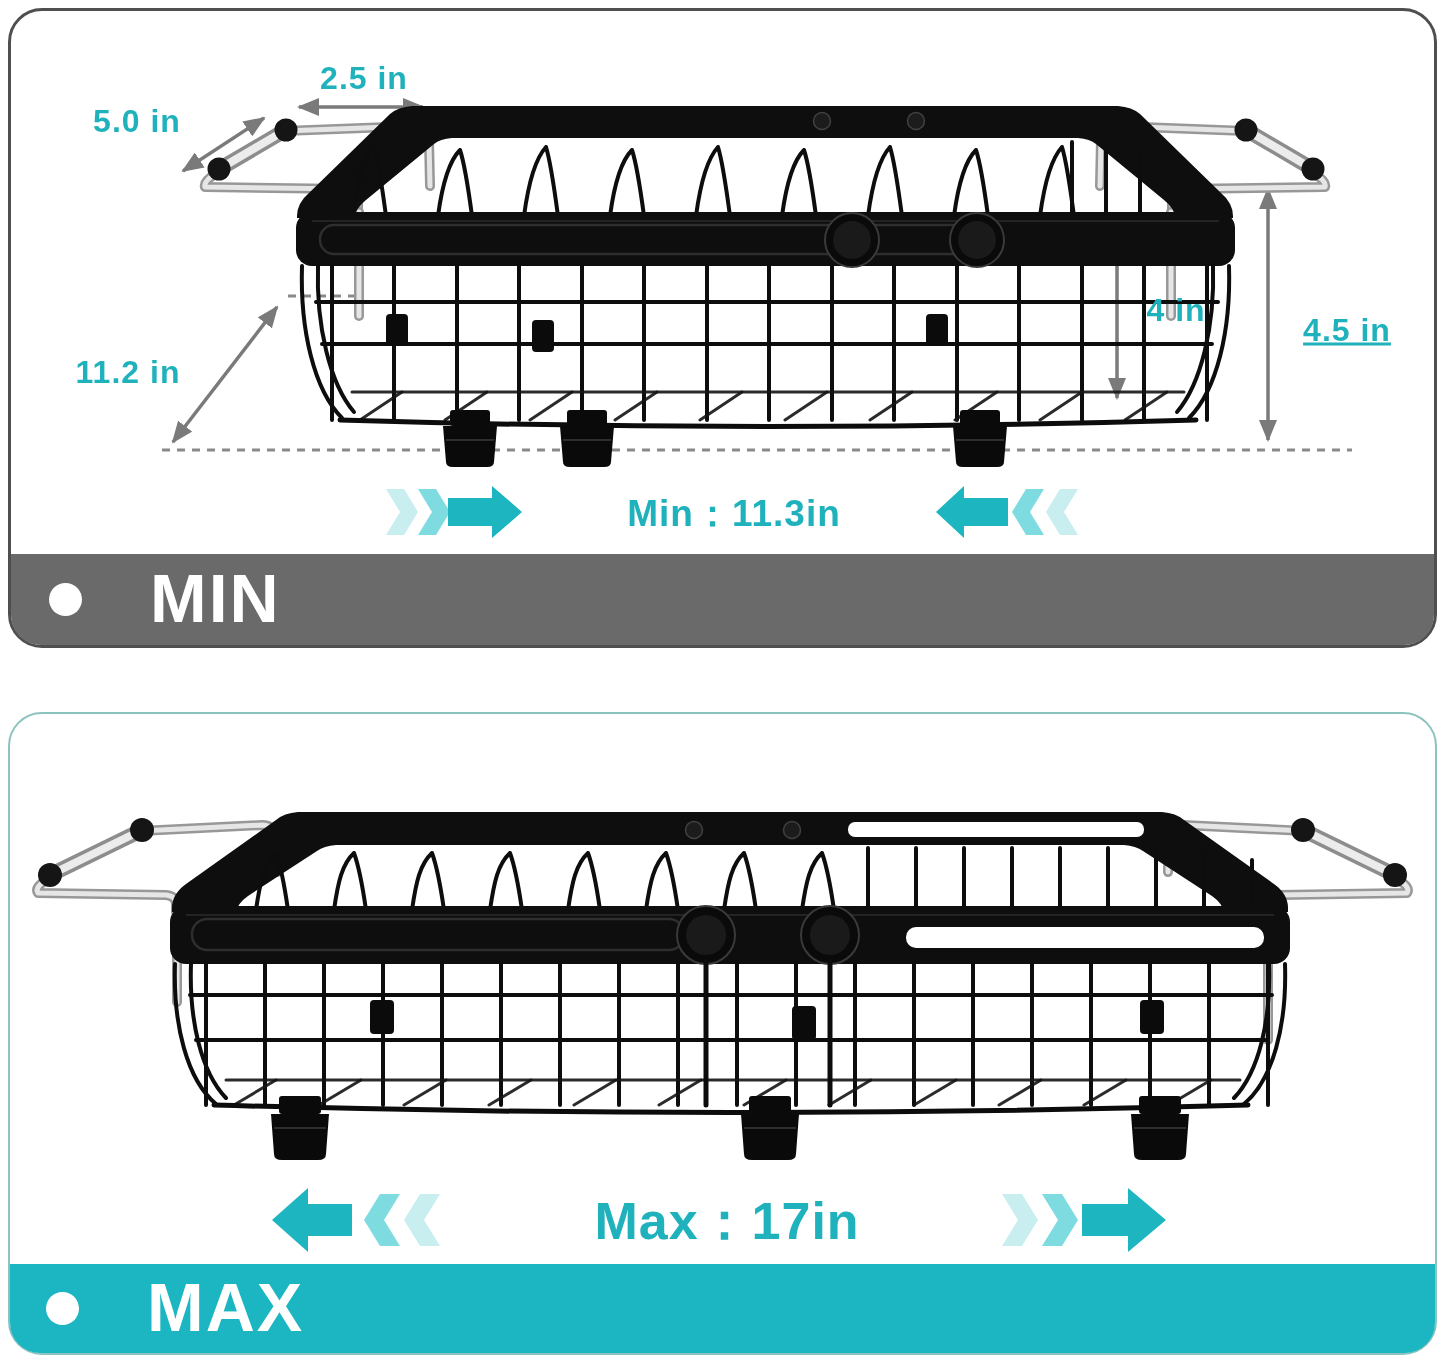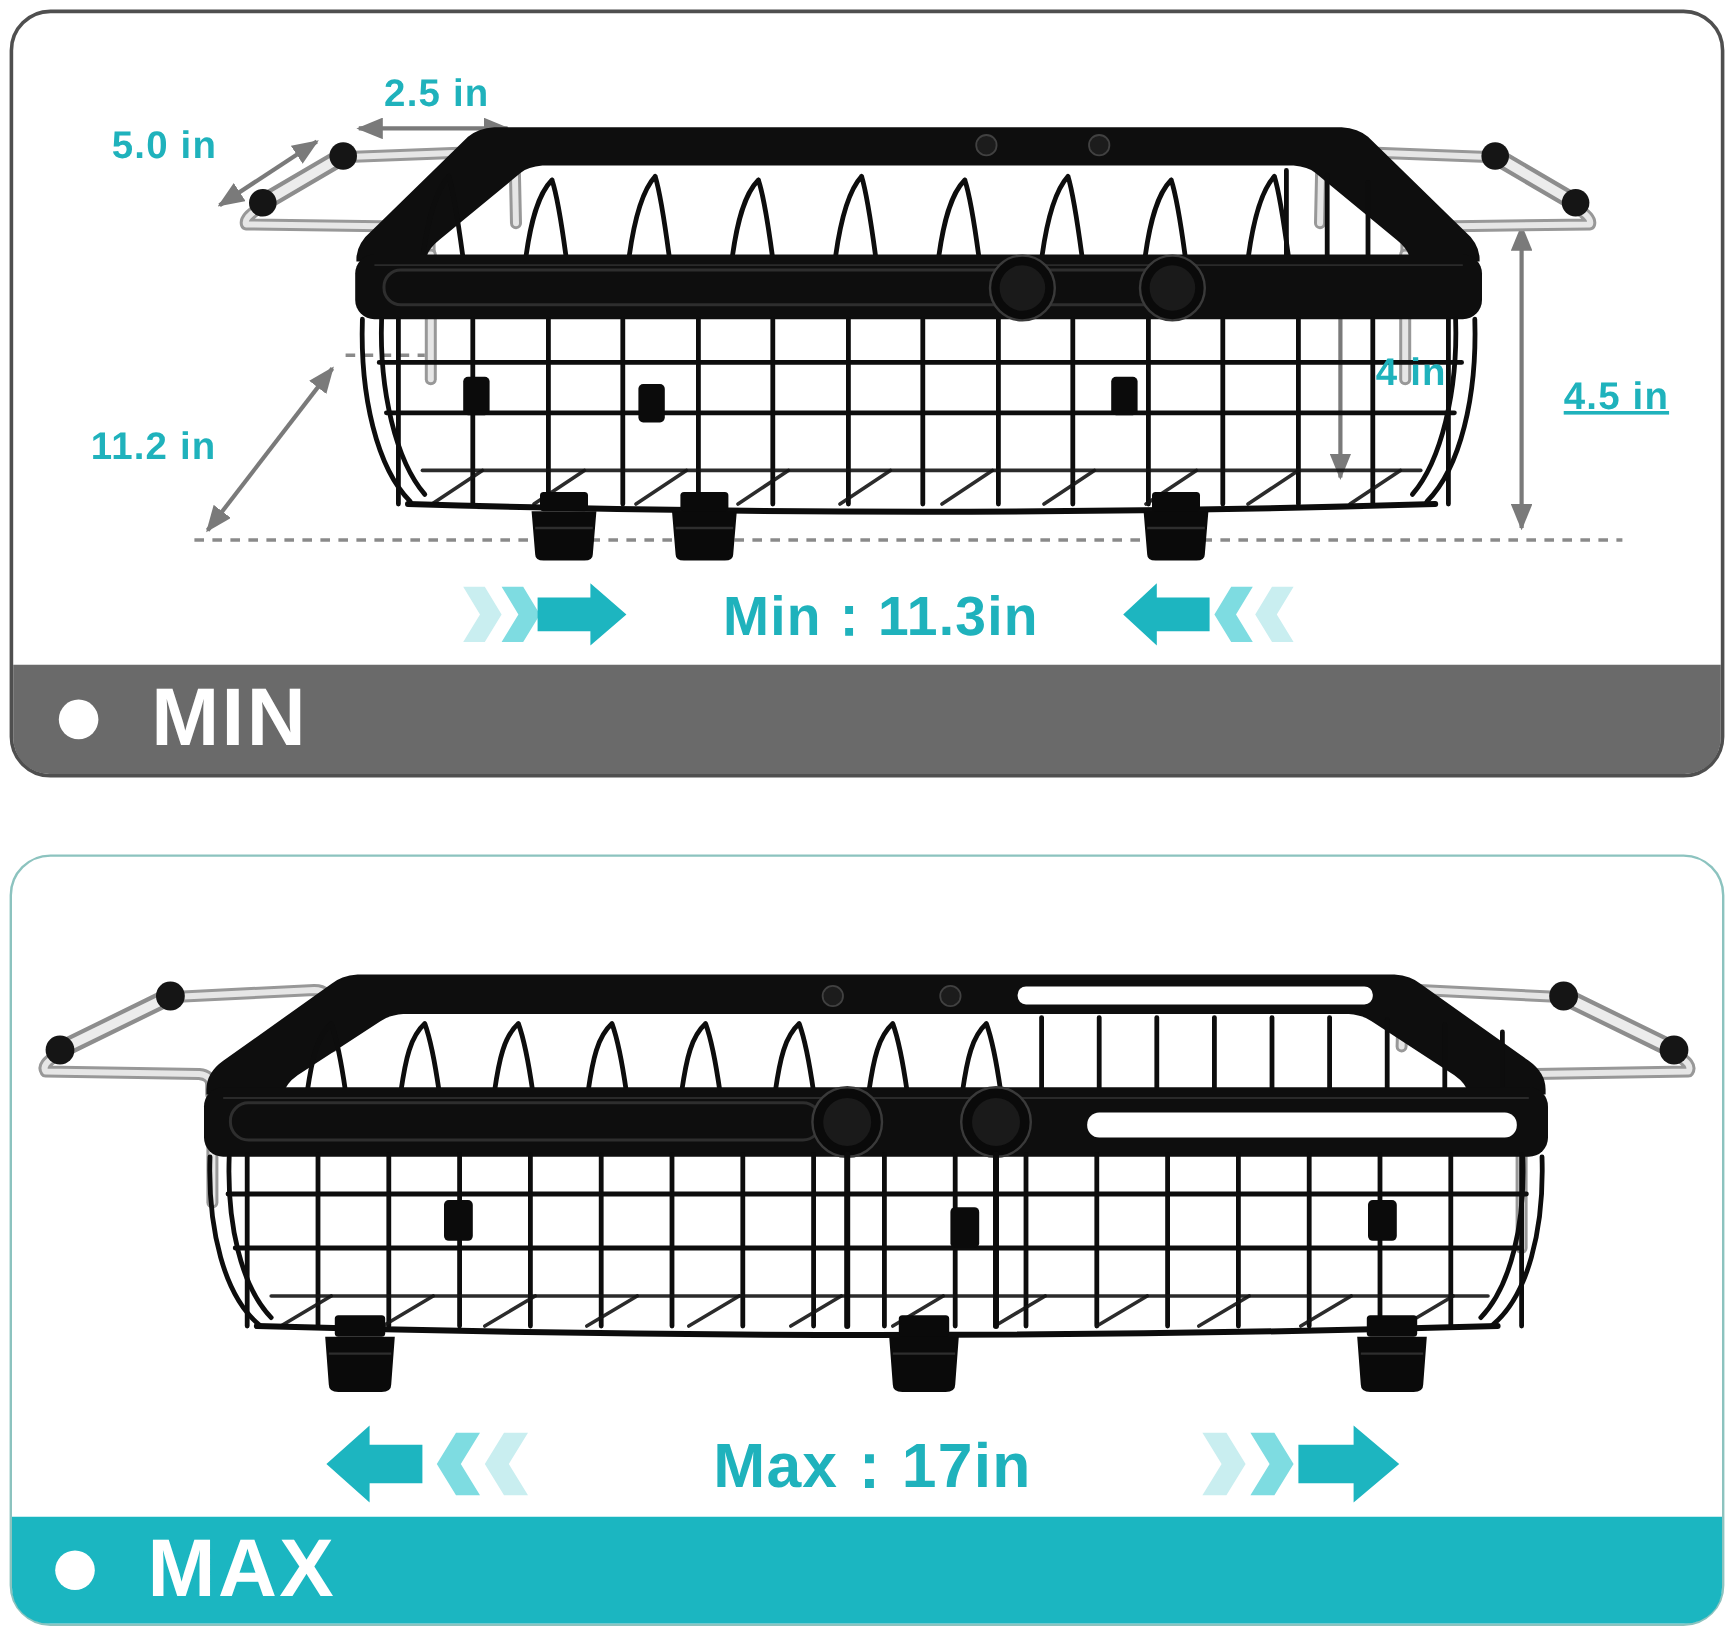--- a/index.html
+++ b/index.html
@@ -11,30 +11,30 @@
   .card-min{top:8px;height:640px;border:3px solid var(--c-card_border_gray,#4f4f4f);border-radius:34px;}
   .card-max{top:712px;height:643px;border:2px solid var(--c-card_border_teal,#8cc3bf);border-radius:34px;}
   .banner{
     position:absolute;left:0;bottom:0;width:100%;height:91px;
     border-radius:0 0 30px 30px;display:flex;align-items:center;
     padding-left:38px;box-sizing:border-box;gap:44px;
   }
   .banner-min{background:var(--c-banner_gray,#6a6a6a);}
   .banner-max{background:var(--c-banner_teal,#1bb6c1);height:89px;padding-left:36px;}
   .dot{width:33px;height:33px;border-radius:50%;background:#fff;flex:0 0 auto;}
-  .banner-text{color:#fff;font-weight:700;font-size:68px;letter-spacing:2px;line-height:1;padding-bottom:4px;}
+  .banner-text{color:#fff;font-weight:700;font-size:68px;letter-spacing:2px;line-height:1;padding-bottom:4px;margin-left:24px;}
   .overlay{position:absolute;left:0;top:0;z-index:2;}
   .dim-label{
     position:absolute;z-index:3;transform:translate(-50%,-50%);
     color:var(--c-text_teal,#1fb2bc);font-weight:700;font-size:32px;
     white-space:nowrap;letter-spacing:1px;
   }
   .range-label{
     position:absolute;z-index:3;transform:translate(-50%,-50%);
-    color:var(--c-text_teal,#1fb2bc);font-weight:700;font-size:46px;
+    color:var(--c-text_teal,#1fb2bc);font-weight:700;font-size:37px;
     white-space:nowrap;letter-spacing:1px;
   }
   .range-label.max{font-size:52px;}
   
   .dim{stroke:var(--c-dim_gray,#7a7a7a);stroke-width:3.5;fill:none;}
   .dash{stroke:#8a8a8a;stroke-width:3;fill:none;stroke-dasharray:8 7;}
   .chromeO{stroke:#989898;stroke-width:10;fill:none;stroke-linecap:round;stroke-linejoin:round;}
   .chromeI{stroke:#e6e6e6;stroke-width:5;fill:none;stroke-linecap:round;stroke-linejoin:round;}
   .gripO{stroke:#8d8d8d;stroke-width:15;stroke-linecap:round;}
   .gripI{stroke:#ececec;stroke-width:8;stroke-linecap:round;}

